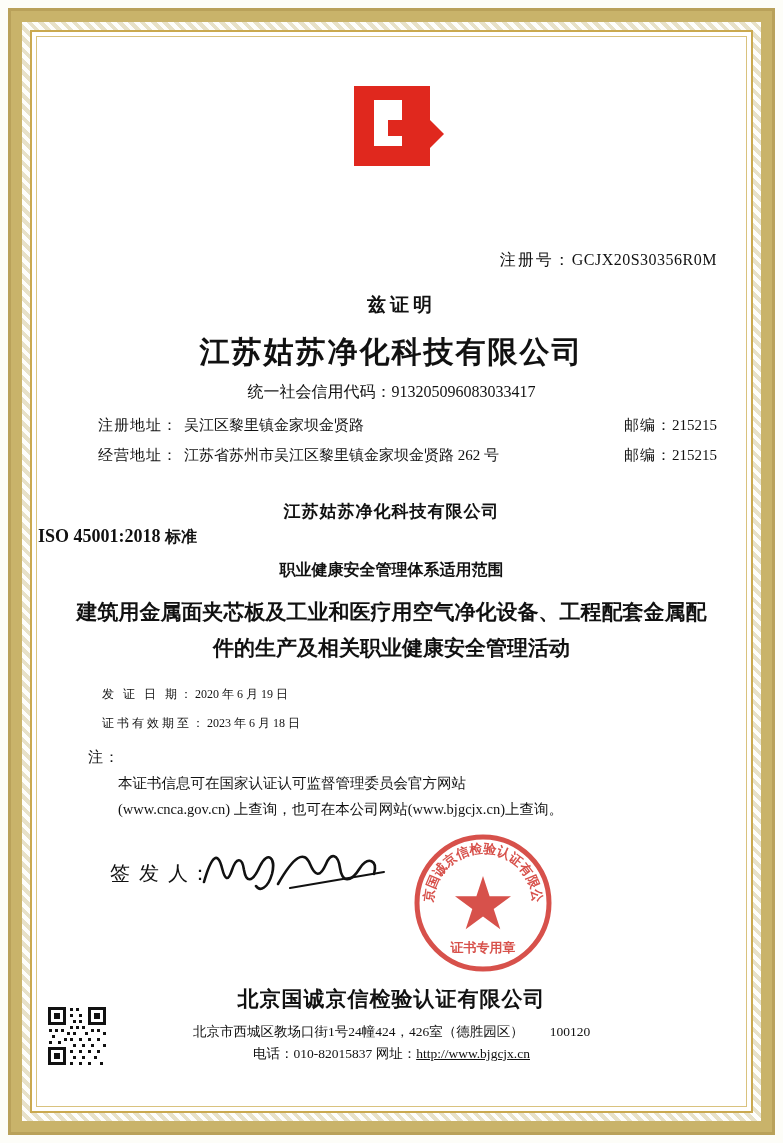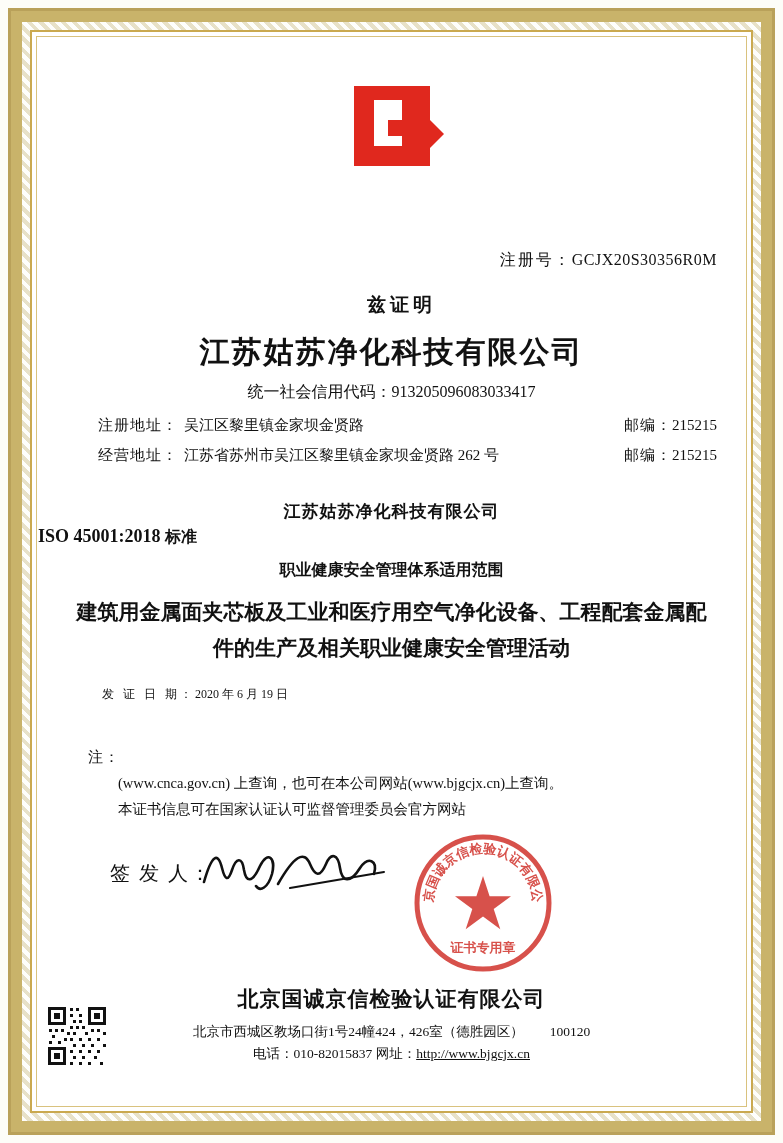--- a/index.html
+++ b/index.html
@@ -208,26 +208,29 @@
     </div>
 
     <div class="scope-label">职业健康安全管理体系适用范围</div>
 
     <div class="scope-text">建筑用金属面夹芯板及工业和医疗用空气净化设备、工程配套金属配件的生产及相关职业健康安全管理活动</div>
 
     <div class="dates">
       <div>
         <span class="lbl">发 证 日 期：</span><span>2020 年 6 月 19 日</span>
       </div>
+      <div>
+        <span class="lbl">证书有效期至：</span><span>2023 年 6 月 18 日</span>
+      </div>
     </div>
 
     <div class="note-label">注：</div>
     <div class="note-body">
+      <div>本证书信息可在国家认证认可监督管理委员会官方网站</div>
       <div>(www.cnca.gov.cn) 上查询，也可在本公司网站(www.bjgcjx.cn)上查询。</div>
-      <div>本证书信息可在国家认证认可监督管理委员会官方网站</div>
     </div>
 
     <div class="signer">签 发 人：</div>
 
     <div class="signature">
       <svg viewBox="0 0 200 62" width="200" height="62" aria-hidden="true">
         <path d="M6 44 C14 16, 20 14, 24 30 C27 42, 30 44, 34 32 C38 20, 44 18, 46 32 C48 44, 54 46, 62 28
                  C70 12, 78 20, 74 36 C70 50, 62 54, 58 48" fill="none" stroke="#111" stroke-width="2.6" stroke-linecap="round"></path>
         <path d="M80 46 C96 18, 106 12, 112 26 C117 38, 122 40, 128 26 C133 14, 140 16, 142 30
                  C144 44, 152 46, 162 30 C170 18, 180 22, 176 36" fill="none" stroke="#111" stroke-width="2.6" stroke-linecap="round"></path>

